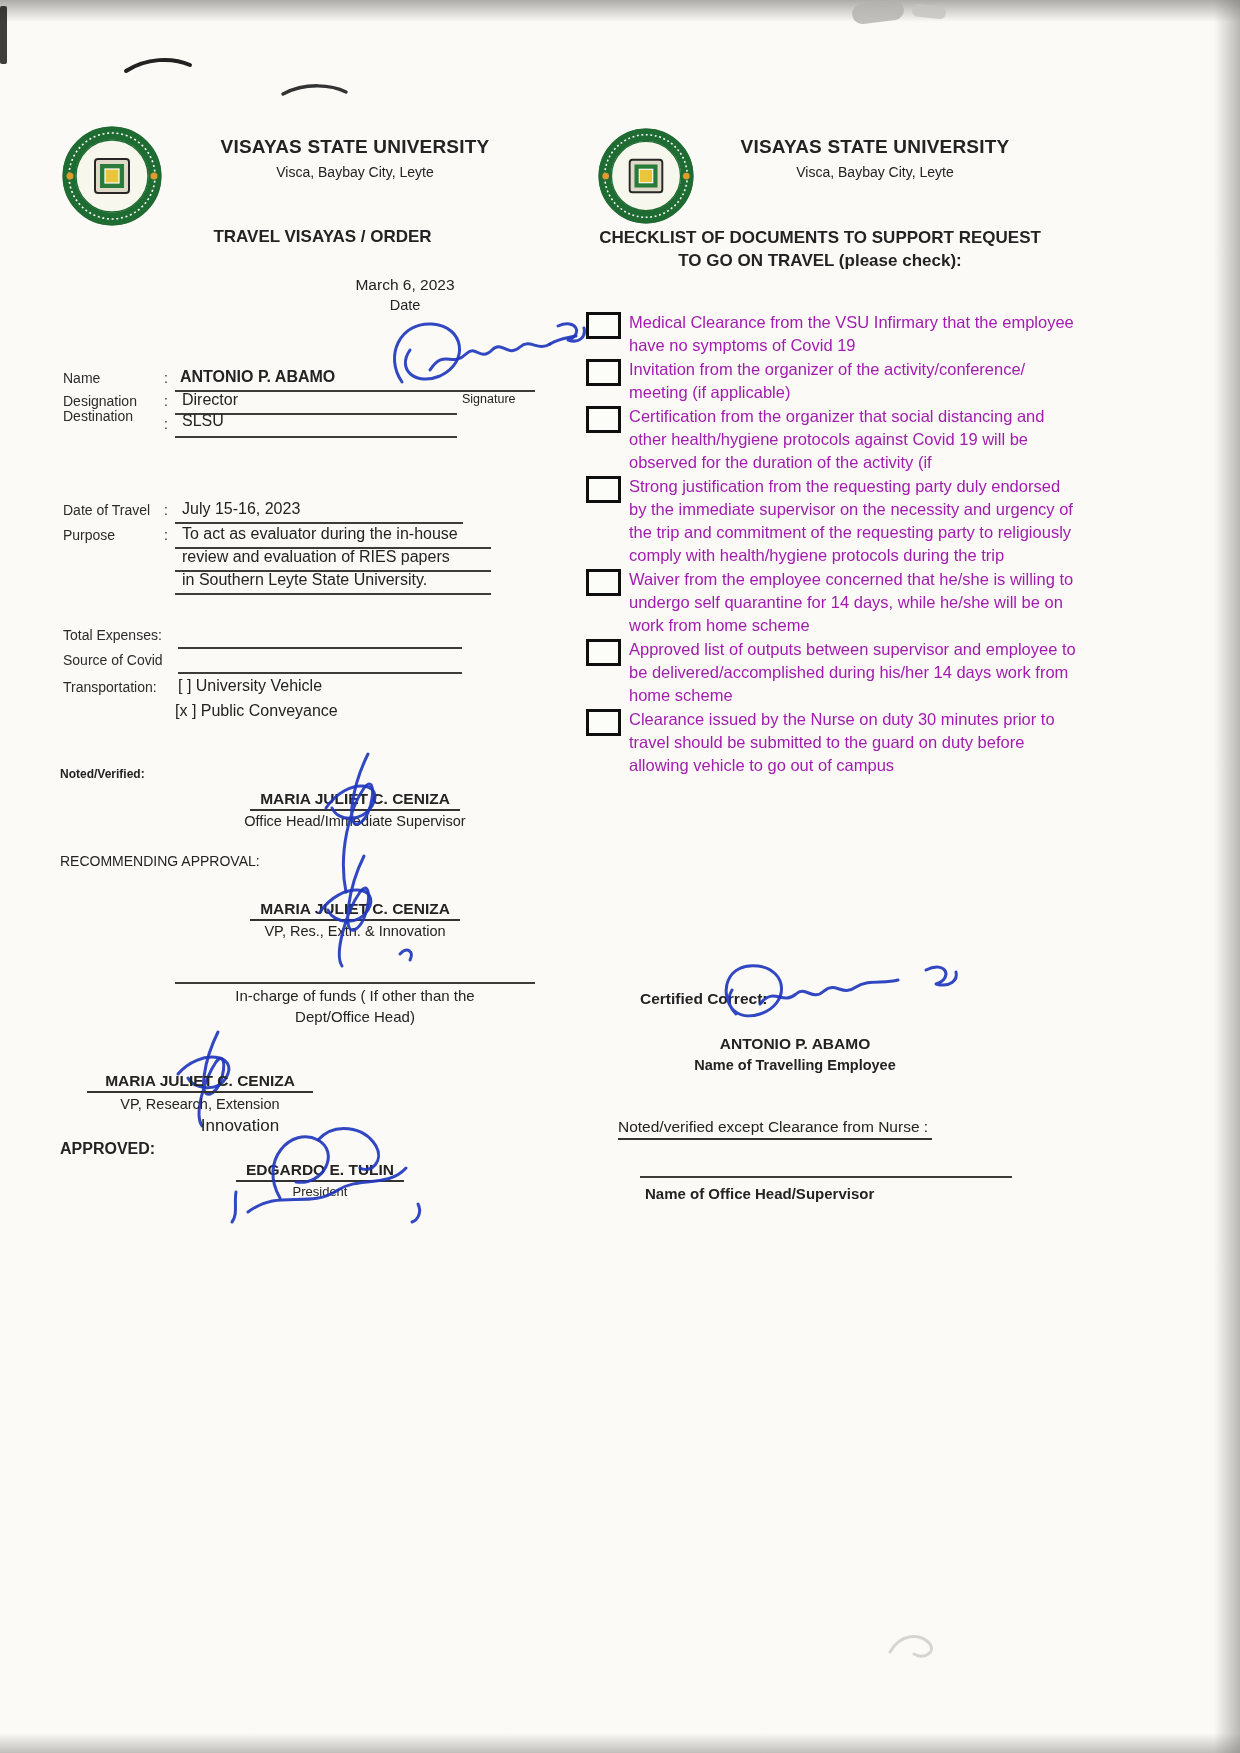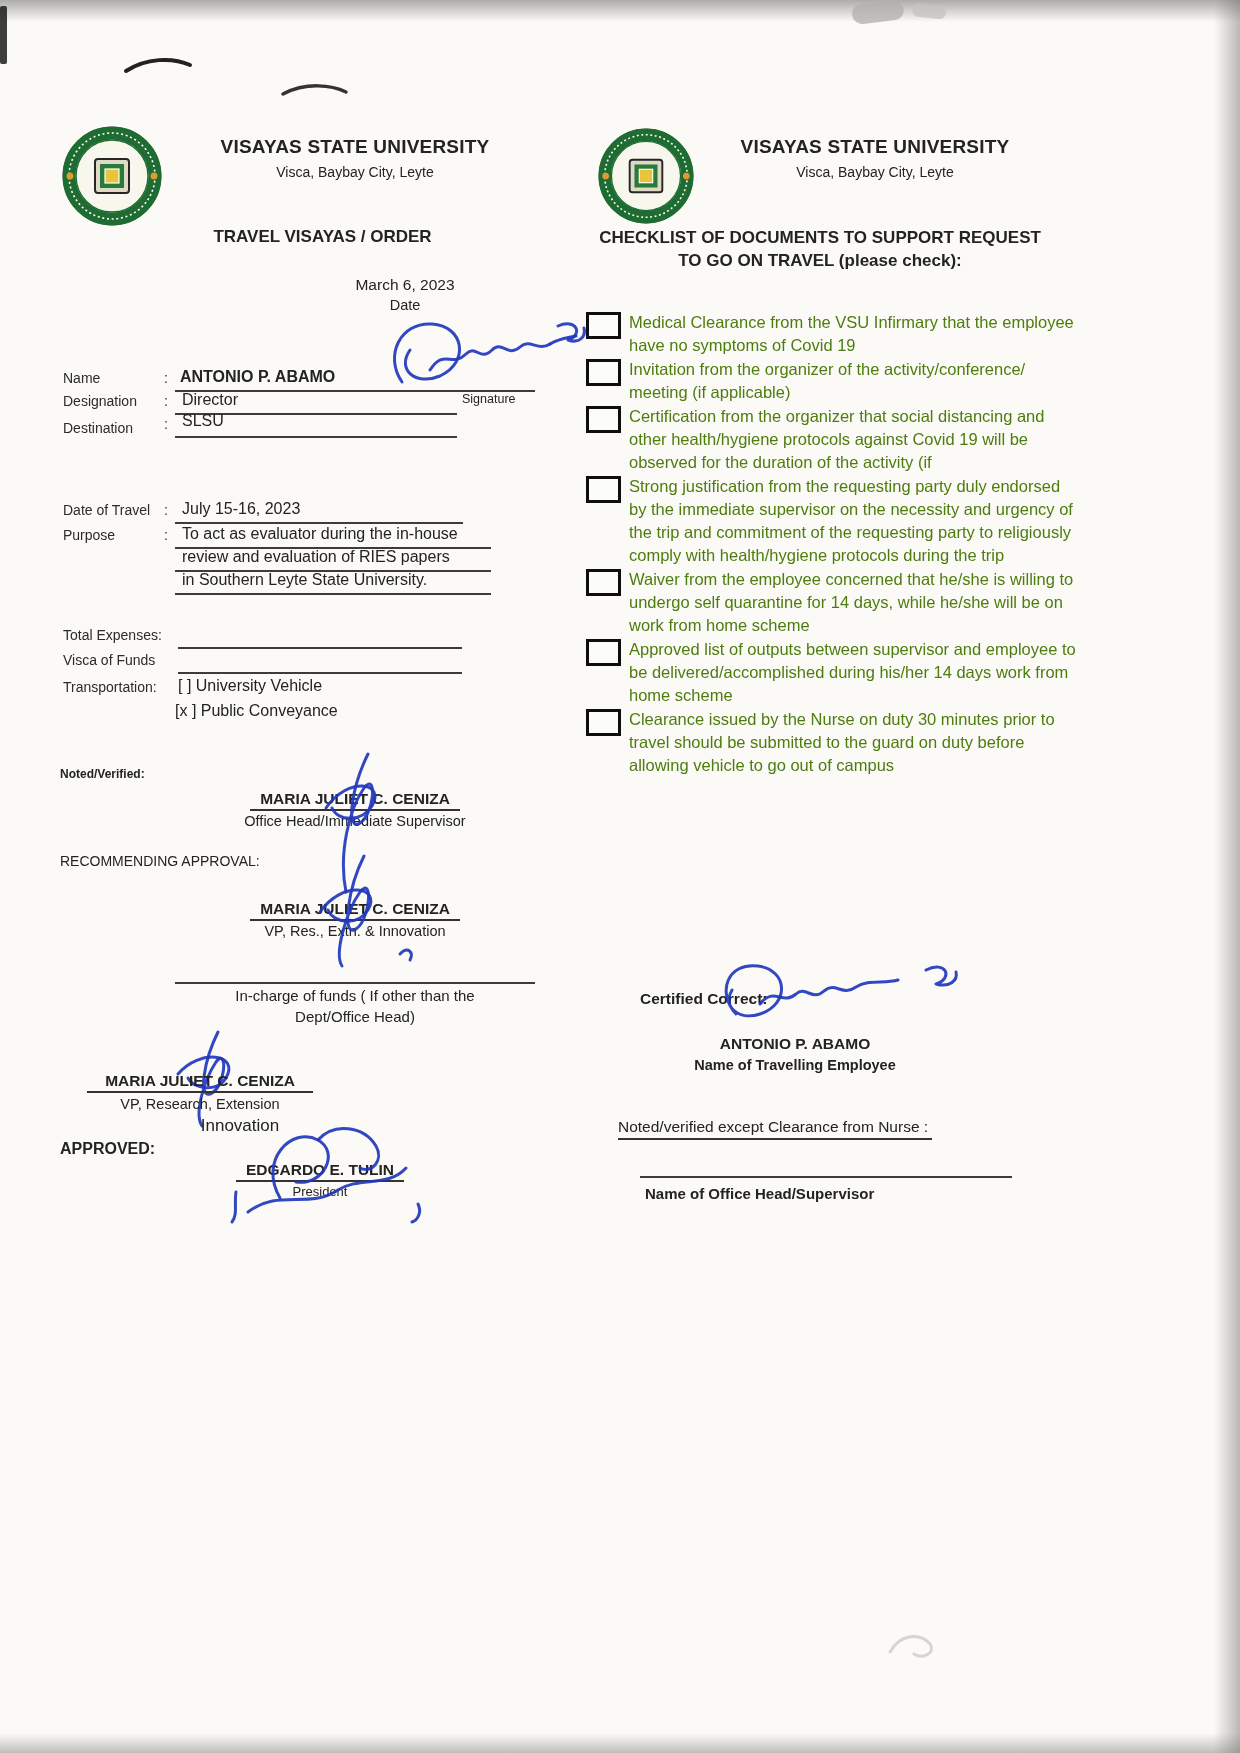--- a/index.html
+++ b/index.html
@@ -11,21 +11,21 @@
   .abs{position:absolute}
   .b{font-weight:700}
   .ctr{text-align:center}
   .small{font-size:12.5px}
   .uline{border-bottom:2px solid #34332f;padding:0 10px 1px 10px;display:inline-block}
   .field-line{position:absolute;border-bottom:2px solid #3d3c38}
   .label{font-size:14px;color:#2b2b2b}
   .value{font-size:16px}
   .cb{width:29px;height:21px;border:3px solid #0e0e0e;background:rgba(255,255,255,.35);flex:none;margin-top:1px}
   .clrow{display:flex;gap:8px;align-items:flex-start}
-  .cltext{font-size:16.5px;line-height:23px;width:447px;color:#4d7c0f}
+  .cltext{font-size:16.5px;line-height:23px;width:447px;color:#a21caf}
   .sig path{fill:none;stroke:#2137bd;stroke-width:3;stroke-linecap:round;stroke-linejoin:round;opacity:.92}
   .mark path{fill:none;stroke-linecap:round}
   .shadow-top{left:0;top:0;width:1240px;height:22px;background:linear-gradient(180deg,rgba(110,108,104,.55),rgba(110,108,104,0));}
   .shadow-right{right:0;top:0;width:26px;height:1753px;background:linear-gradient(270deg,rgba(120,118,114,.5),rgba(120,118,114,0));}
   .shadow-bottom{left:0;bottom:0;width:1240px;height:20px;background:linear-gradient(0deg,rgba(120,118,114,.45),rgba(120,118,114,0));}
 </style>
 </head>
 <body>
 
 <div class="abs shadow-top"></div>
@@ -77,42 +77,42 @@
 <div class="abs label" style="left:164px;top:370px">:</div>
 <div class="field-line" style="left:175px;top:366px;width:360px;height:24px"></div>
 <div class="abs value b" style="left:180px;top:368px">ANTONIO P. ABAMO</div>
 <div class="abs small" style="left:462px;top:392px">Signature</div>
 
 <div class="abs label" style="left:63px;top:393px">Designation</div>
 <div class="abs label" style="left:164px;top:393px">:</div>
 <div class="field-line" style="left:175px;top:389px;width:282px;height:24px"></div>
 <div class="abs value" style="left:182px;top:391px">Director</div>
 
-<div class="abs label" style="left:63px;top:420px">Destination</div>
+<div class="abs label" style="left:63px;top:408px">Destination</div>
 <div class="abs label" style="left:164px;top:416px">:</div>
 <div class="field-line" style="left:175px;top:412px;width:282px;height:24px"></div>
 <div class="abs value" style="left:182px;top:412px">SLSU</div>
 
 <div class="abs label" style="left:63px;top:502px">Date of Travel</div>
 <div class="abs label" style="left:164px;top:502px">:</div>
 <div class="field-line" style="left:175px;top:498px;width:288px;height:24px"></div>
 <div class="abs value" style="left:182px;top:500px">July 15-16, 2023</div>
 
 <div class="abs label" style="left:63px;top:527px">Purpose</div>
 <div class="abs label" style="left:164px;top:527px">:</div>
 <div class="field-line" style="left:175px;top:523px;width:316px;height:24px"></div>
 <div class="abs value" style="left:182px;top:525px">To act as evaluator during the in-house</div>
 <div class="field-line" style="left:175px;top:546px;width:316px;height:24px"></div>
 <div class="abs value" style="left:182px;top:548px">review and evaluation of RIES papers</div>
 <div class="field-line" style="left:175px;top:569px;width:316px;height:24px"></div>
 <div class="abs value" style="left:182px;top:571px">in Southern Leyte State University.</div>
 
 <div class="abs label" style="left:63px;top:627px">Total Expenses:</div>
 <div class="field-line" style="left:178px;top:623px;width:284px;height:24px"></div>
-<div class="abs label" style="left:63px;top:652px">Visca of Funds</div>
+<div class="abs label" style="left:63px;top:652px">Source of Covid</div>
 <div class="field-line" style="left:178px;top:648px;width:284px;height:24px"></div>
 <div class="abs label" style="left:63px;top:679px">Transportation:</div>
 <div class="abs value" style="left:178px;top:677px">[   ] University Vehicle</div>
 <div class="abs value" style="left:175px;top:702px">[x ] Public Conveyance</div>
 
 <div class="abs b" style="left:60px;top:767px;font-size:12px">Noted/Verified:</div>
 <div class="abs ctr" style="left:200px;top:790px;width:310px">
   <span class="uline b" style="font-size:15.5px">MARIA JULIET C. CENIZA</span>
 </div>
 <div class="abs ctr" style="left:200px;top:813px;width:310px;font-size:14.5px">Office Head/Immediate Supervisor</div>

